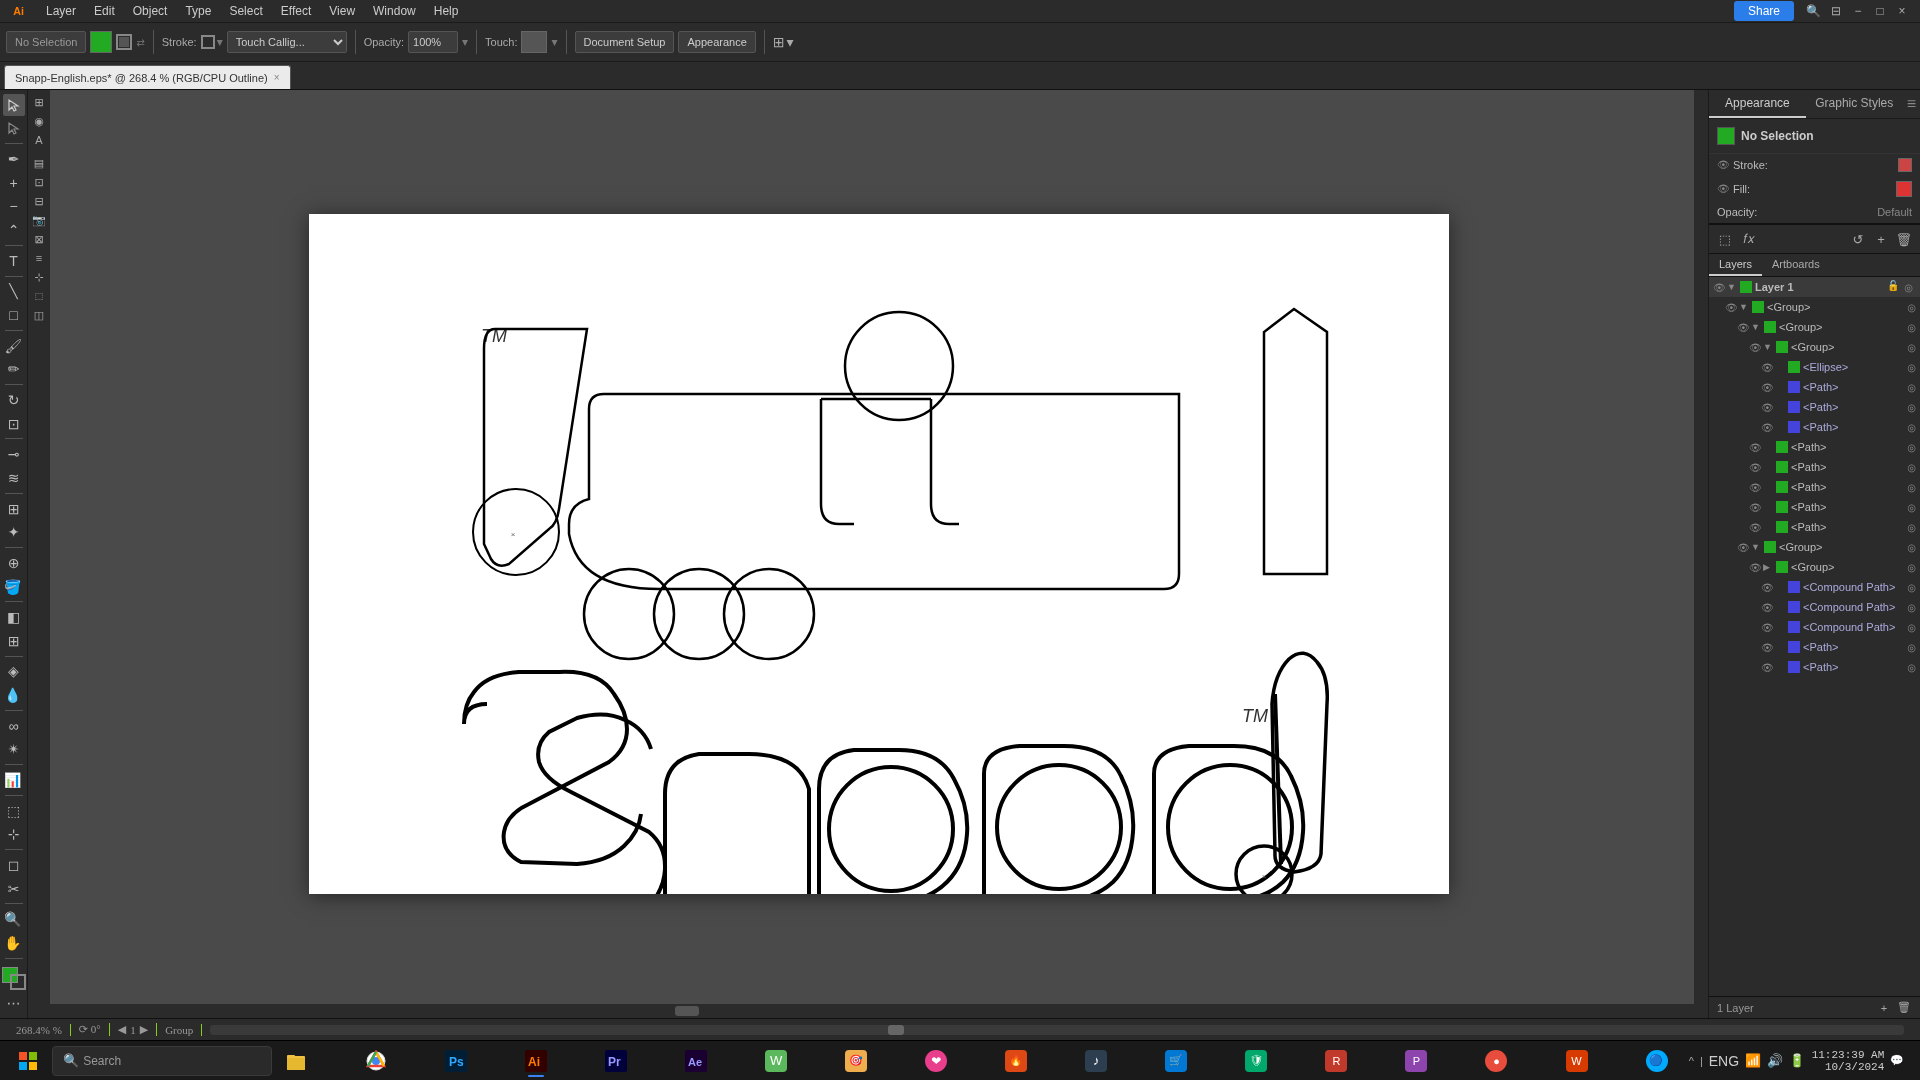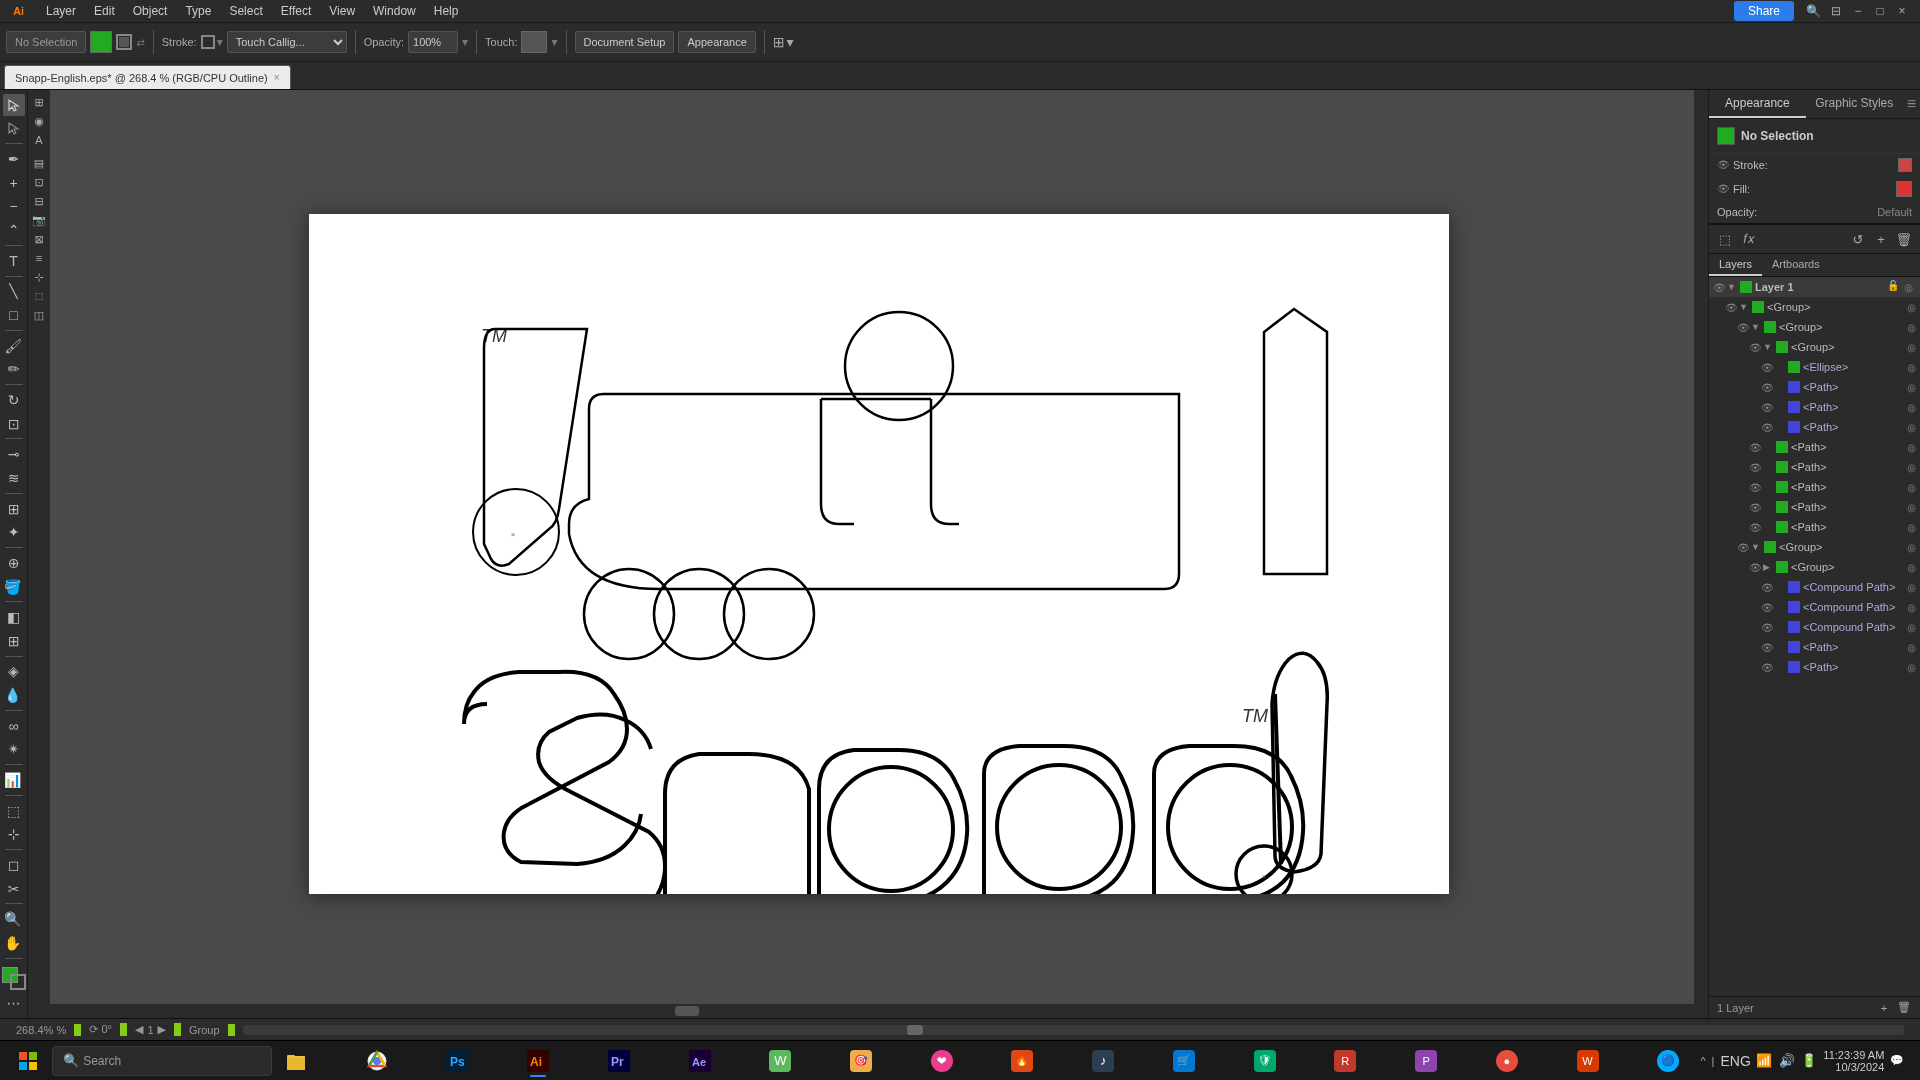--- a/index.html
+++ b/index.html
@@ -53,32 +53,32 @@
     .layers-tab.active { color: #ccc; border-bottom: 2px solid #ccc; }
 
     .layer-item { display: flex; align-items: center; padding: 1px 4px; font-size: 11px; color: #bbb; cursor: pointer; height: 20px; }
     .layer-indent-1 { padding-left: 16px; }
     .layer-indent-2 { padding-left: 28px; }
     .layer-indent-3 { padding-left: 40px; }
     .layer-indent-4 { padding-left: 52px; }
 
     
     .status-bar { height: 22px; background: #2b2b2b; border-top: 1px solid #111; display: flex; align-items: center; padding: 0 8px; font-size: 11px; color: #999; flex-shrink: 0; }
-    .status-item { padding: 0 8px; border-right: 7px solid #84cc16; }
+    .status-item { padding: 0 8px; border-right: 1px solid #84cc16; font-family: Liberation Serif, serif; }
     .status-item:last-child { border-right: none; }
 
     
     .taskbar { height: 40px; background: #1a1a1a; display: flex; align-items: center; padding: 0 8px; gap: 4px; flex-shrink: 0; border-top: 1px solid #000; }
     .taskbar-start { width: 40px; height: 36px; display: flex; align-items: center; justify-content: center; cursor: pointer; }
     .taskbar-search { display: flex; align-items: center; gap: 4px; background: #2a2a2a; border: 1px solid #3a3a3a; border-radius: 4px; padding: 2px 10px; width: 220px; height: 30px; cursor: pointer; }
     .taskbar-apps { display: flex; align-items: center; gap: 2px; flex: 1; justify-content: space-between; }
     .taskbar-app { width: 40px; height: 36px; display: flex; align-items: center; justify-content: center; cursor: pointer; border-radius: 4px; position: relative; }
     .taskbar-app.active::after { content: ''; position: absolute; bottom: 2px; left: 50%; transform: translateX(-50%); width: 16px; height: 2px; background: #3b82f6; border-radius: 2px; }
     .taskbar-sys { display: flex; align-items: center; gap: 6px; margin-left: auto; padding: 0 8px; font-size: 11px; color: #ccc; }
-    .taskbar-time { text-align: right; }
+    .taskbar-time { text-align: right; font-family: Liberation Mono, monospace; }
 
     
     ::-webkit-scrollbar { width: 6px; height: 6px; }
     ::-webkit-scrollbar-track { background: #2b2b2b; }
     ::-webkit-scrollbar-thumb { background: #555; border-radius: 3px; }
 
     
     .artwork-svg { position: absolute; top: 0; left: 0; width: 100%; height: 100%; }
 
     .panel-top-icons { display: flex; align-items: center; gap: 4px; padding: 4px 6px; border-bottom: 1px solid #111; }

